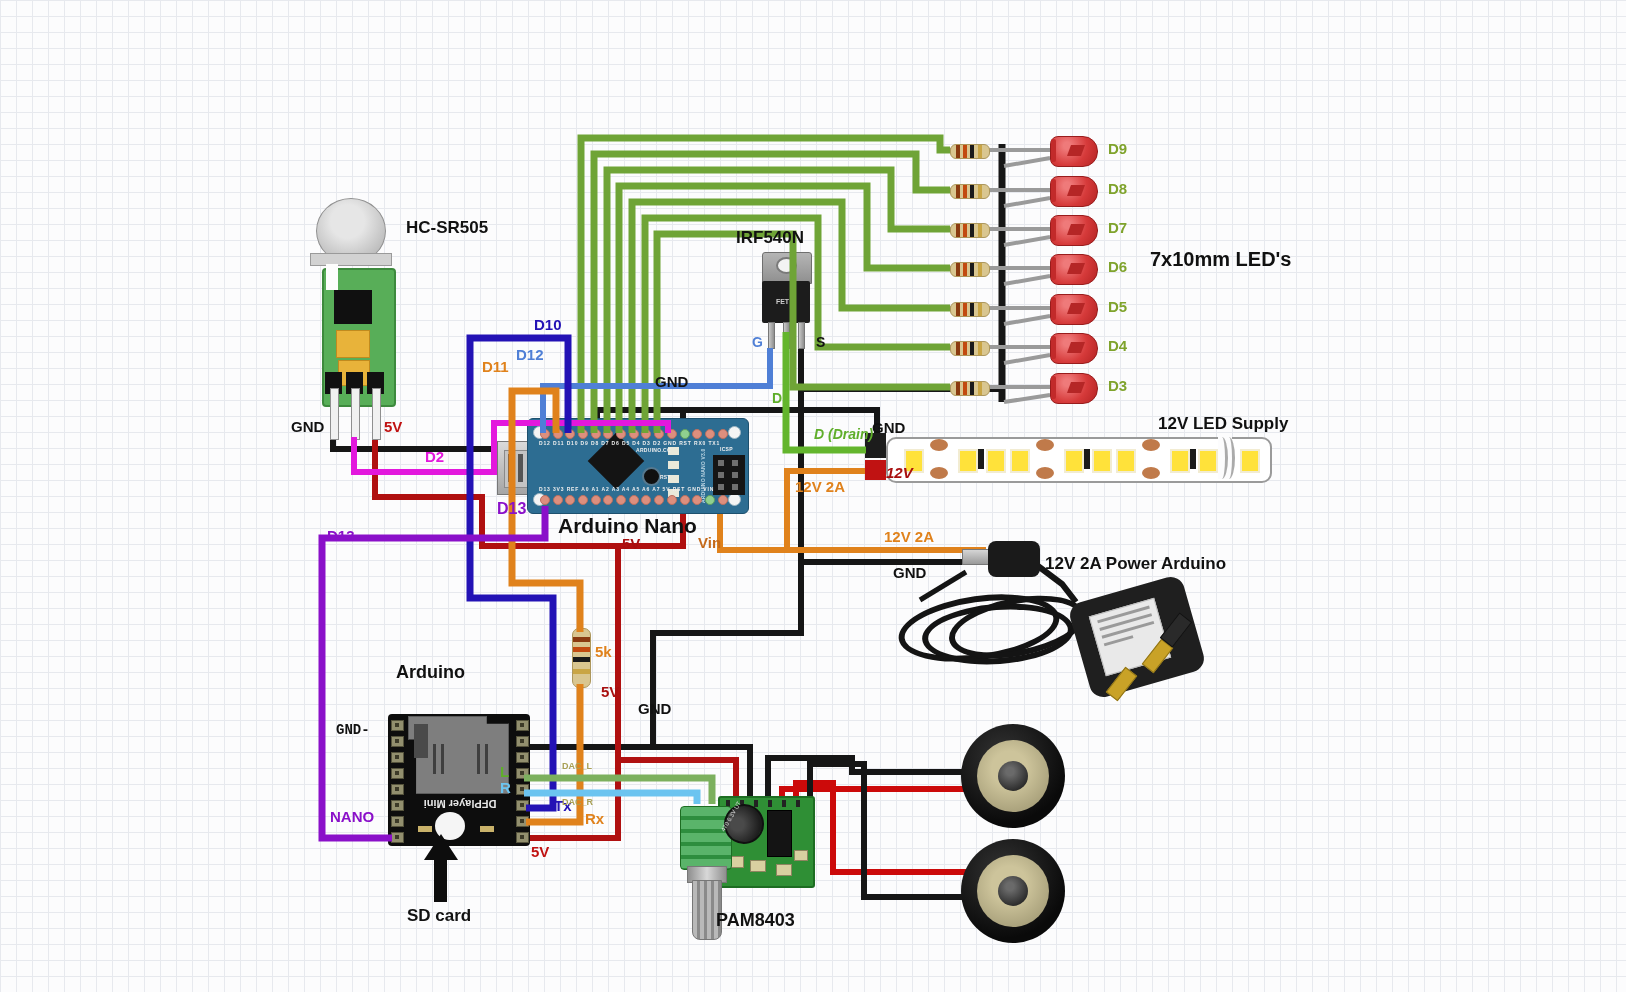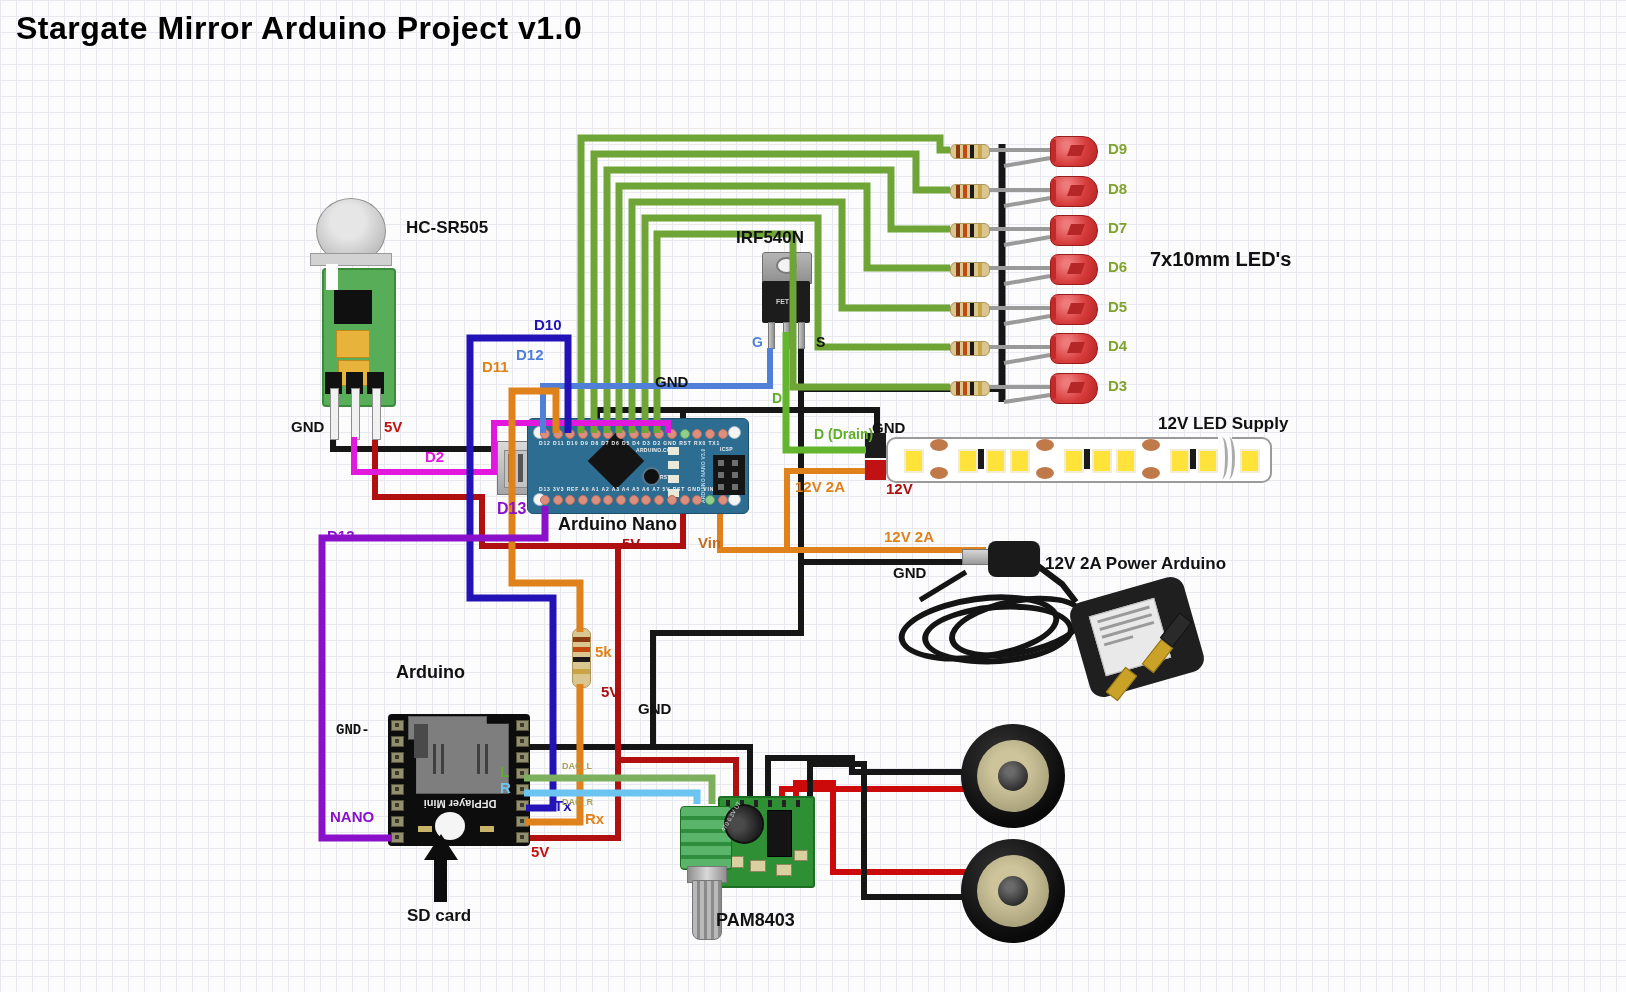--- a/index.html
+++ b/index.html
@@ -377,58 +377,57 @@
     <polyline points="543,433 543,386 770,386 770,348" fill="none" stroke="#4f7fd6" stroke-width="6"></polyline>
     <polyline points="568,433 568,338 470,338 470,598 553,598 553,808 526,808" fill="none" stroke="#2312b5" stroke-width="7"></polyline>
     <polyline points="556,433 556,391 512,391 512,583 580,583 580,632" fill="none" stroke="#e0821c" stroke-width="7"></polyline>
     <polyline points="580,684 580,822 526,822" fill="none" stroke="#e0821c" stroke-width="7"></polyline>
     <polyline points="545,506 545,538 322,538 322,838 392,838" fill="none" stroke="#8a10c9" stroke-width="7"></polyline>
     <polyline points="786,332 786,450 866,450" fill="none" stroke="#63b52d" stroke-width="7"></polyline>
     <polyline points="524,778 712,778 712,804" fill="none" stroke="#7cb05e" stroke-width="7"></polyline>
     <polyline points="524,793 697,793 697,804" fill="none" stroke="#6cc4f0" stroke-width="7"></polyline>
   </svg>
 
-  <div class="lbl" id="title">Stargate Mirror Arduino Project v1.0</div>
 
   <div class="lbl big" style="left:406px;top:218px;">HC-SR505</div>
   <div class="lbl" style="left:291px;top:418px;font-size:15px;">GND</div>
   <div class="lbl c-red" style="left:384px;top:418px;font-size:15px;">5V</div>
   <div class="lbl c-mag" style="left:425px;top:448px;font-size:15px;">D2</div>
 
   <div class="lbl big" style="left:736px;top:228px;">IRF540N</div>
   <div class="lbl c-blue" style="left:752px;top:334px;">G</div>
   <div class="lbl c-green" style="left:772px;top:390px;">D</div>
   <div class="lbl" style="left:816px;top:334px;">S</div>
-  <div class="lbl c-green" style="left:814px;top:426px;">D (Drain)</div>
+  <div class="lbl c-green" style="left:814px;top:426px;font-style:italic;">D (Drain)</div>
 
   <div class="lbl c-olive" style="left:1108px;top:140px;font-size:15px;">D9</div>
   <div class="lbl c-olive" style="left:1108px;top:180px;font-size:15px;">D8</div>
   <div class="lbl c-olive" style="left:1108px;top:219px;font-size:15px;">D7</div>
   <div class="lbl c-olive" style="left:1108px;top:258px;font-size:15px;">D6</div>
   <div class="lbl c-olive" style="left:1108px;top:298px;font-size:15px;">D5</div>
   <div class="lbl c-olive" style="left:1108px;top:337px;font-size:15px;">D4</div>
   <div class="lbl c-olive" style="left:1108px;top:377px;font-size:15px;">D3</div>
   <div class="lbl" style="left:1150px;top:248px;font-size:20px;">7x10mm LED's</div>
 
   <div class="lbl big" style="left:1158px;top:414px;">12V LED Supply</div>
   <div class="lbl" style="left:872px;top:419px;font-size:15px;">GND</div>
-  <div class="lbl c-dkred" style="left:886px;top:480px;font-size:15px;">12V</div>
+  <div class="lbl c-dkred" style="left:886px;top:464px;font-size:15px;font-style:italic;">12V</div>
   <div class="lbl c-orange" style="left:795px;top:478px;font-size:15px;">12V 2A</div>
 
   <div class="lbl c-orange" style="left:884px;top:528px;font-size:15px;">12V 2A</div>
   <div class="lbl" style="left:893px;top:564px;font-size:15px;">GND</div>
   <div class="lbl big" style="left:1045px;top:554px;">12V 2A Power Arduino</div>
 
   <div class="lbl c-navy" style="left:534px;top:316px;font-size:15px;">D10</div>
   <div class="lbl c-orange" style="left:482px;top:358px;font-size:15px;">D11</div>
   <div class="lbl c-blue" style="left:516px;top:346px;font-size:15px;">D12</div>
   <div class="lbl" style="left:655px;top:373px;font-size:15px;">GND</div>
   <div class="lbl c-purple" style="left:497px;top:500px;font-size:16px;">D13</div>
   <div class="lbl c-purple" style="left:327px;top:527px;font-size:15px;">D13</div>
-  <div class="lbl" style="left:558px;top:514px;font-size:18px;">Arduino Nano</div>
+  <div class="lbl" style="left:558px;top:514px;font-size:21px;">Arduino Nano</div>
   <div class="lbl c-dkred" style="left:622px;top:535px;font-size:15px;">5V</div>
   <div class="lbl c-orange" style="left:698px;top:534px;font-size:15px;color:#c56a1a;">Vin</div>
   <div class="lbl c-dkred" style="left:601px;top:683px;font-size:15px;">5V</div>
   <div class="lbl c-orange" style="left:595px;top:643px;font-size:15px;">5k</div>
   <div class="lbl" style="left:638px;top:700px;font-size:15px;">GND</div>
 
   <div class="lbl" style="left:396px;top:662px;font-size:18px;">Arduino</div>
   <div class="lbl" style="left:336px;top:722px;font-size:14px;font-family:Liberation Mono, monospace;">GND-</div>
   <div class="lbl c-purple" style="left:330px;top:808px;font-size:15px;">NANO</div>
   <div class="lbl c-green" style="left:500px;top:763px;font-size:15px;">L</div>

